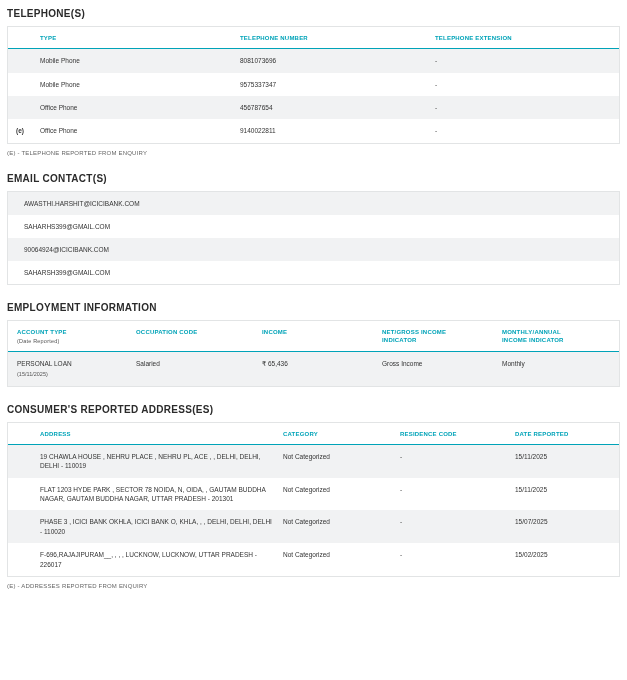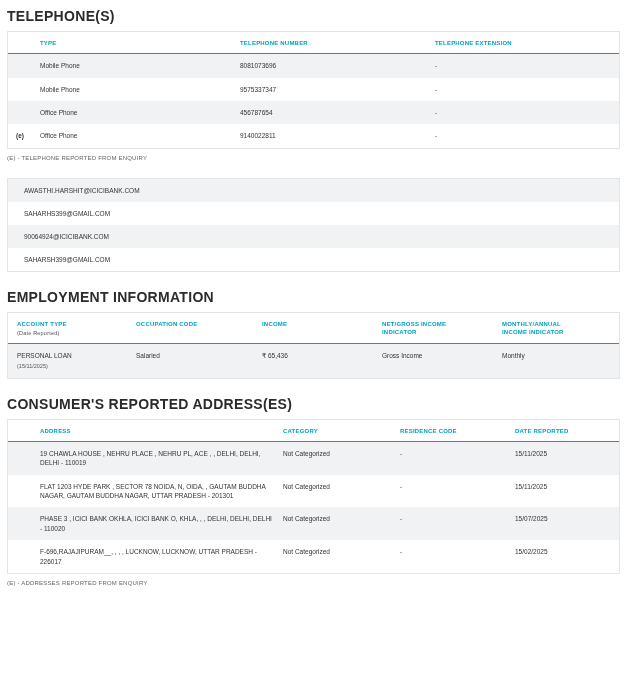--- a/index.html
+++ b/index.html
@@ -8,21 +8,21 @@
     width: 627px;
     height: 680px;
     font-family: "Liberation Sans", "DejaVu Sans", sans-serif;
     color: #333333;
   }
   .page { padding: 5px 7px; }
 
   section { margin-bottom: 11px; }
 
   .section-title {
-    font-size: 14px;
+    font-size: 10px;
     font-weight: 700;
     color: #2b2b2b;
     letter-spacing: 0.3px;
     margin: 3px 0 7px 0;
   }
 
   table.tbl {
     width: 100%;
     border-collapse: separate;
     border-spacing: 0;
@@ -148,20 +148,21 @@
           <td>Office Phone</td>
           <td>9140022811</td>
           <td>-</td>
         </tr>
       </tbody>
     </table>
     <div class="note">(e) - TELEPHONE REPORTED FROM ENQUIRY</div>
   </section>
 
   <section class="sec-gap-lg">
+    <h2 class="section-title">EMAIL CONTACT(S)</h2>
     <table class="email-tbl">
       <tbody>
         <tr class="stripe">
           <td>AWASTHI.HARSHIT@ICICIBANK.COM</td>
         </tr>
         <tr>
           <td>SAHARHS399@GMAIL.COM</td>
         </tr>
         <tr class="stripe">
           <td>90064924@ICICIBANK.COM</td>

